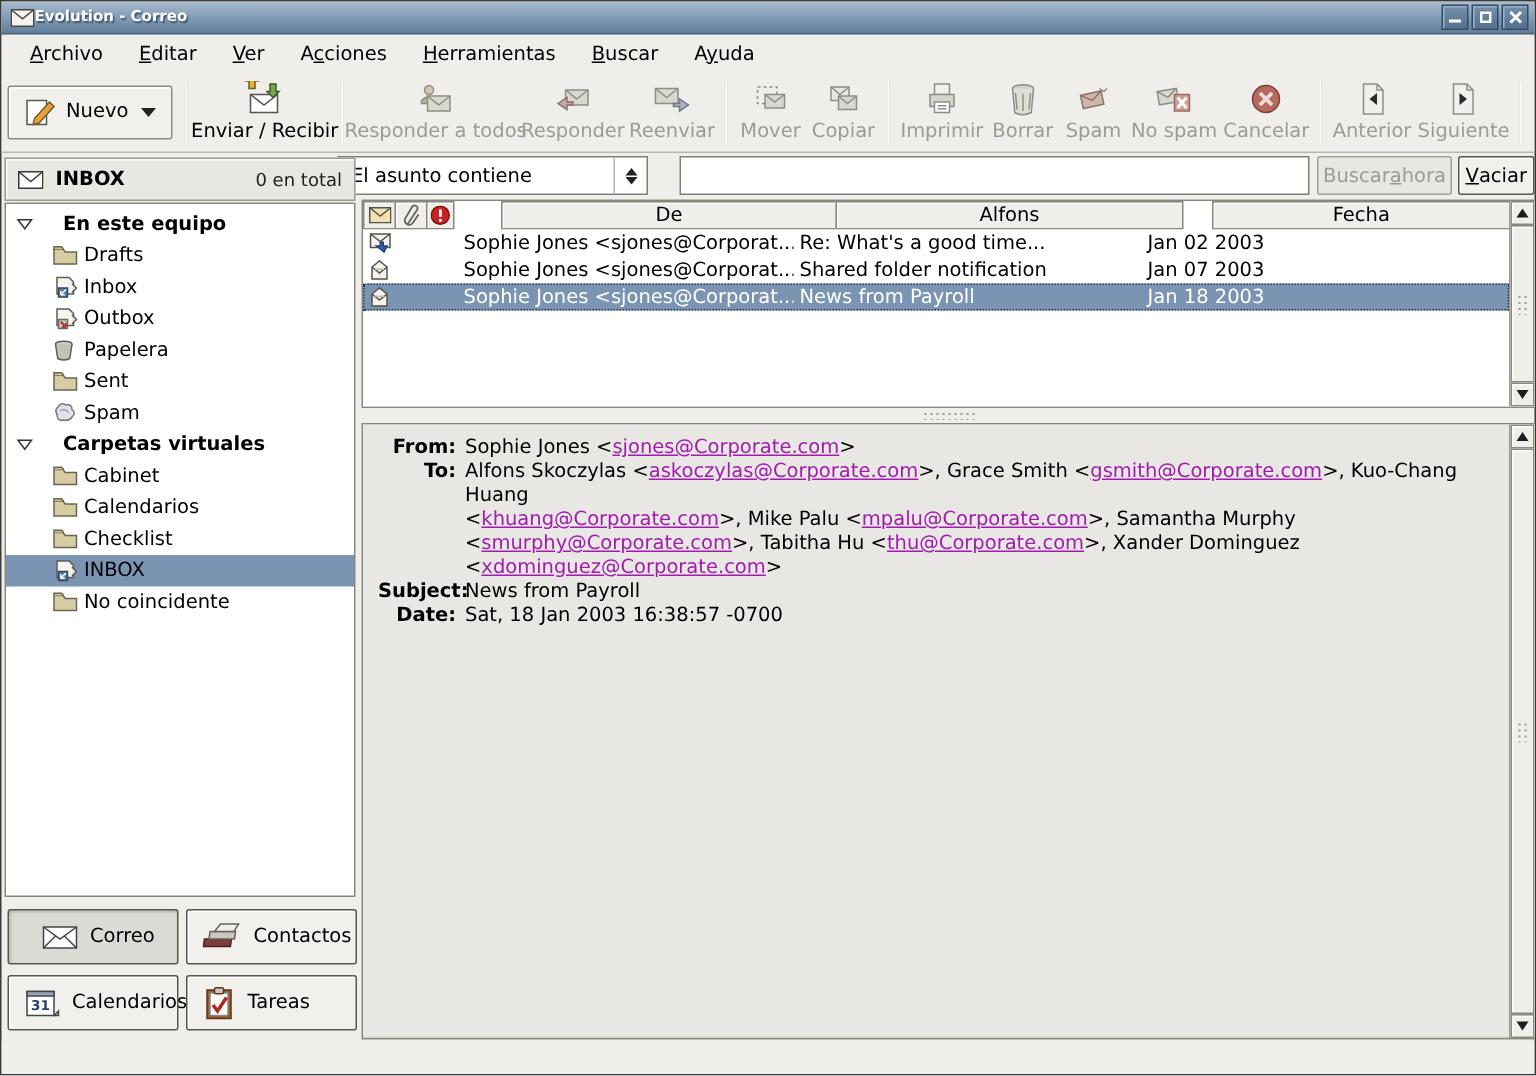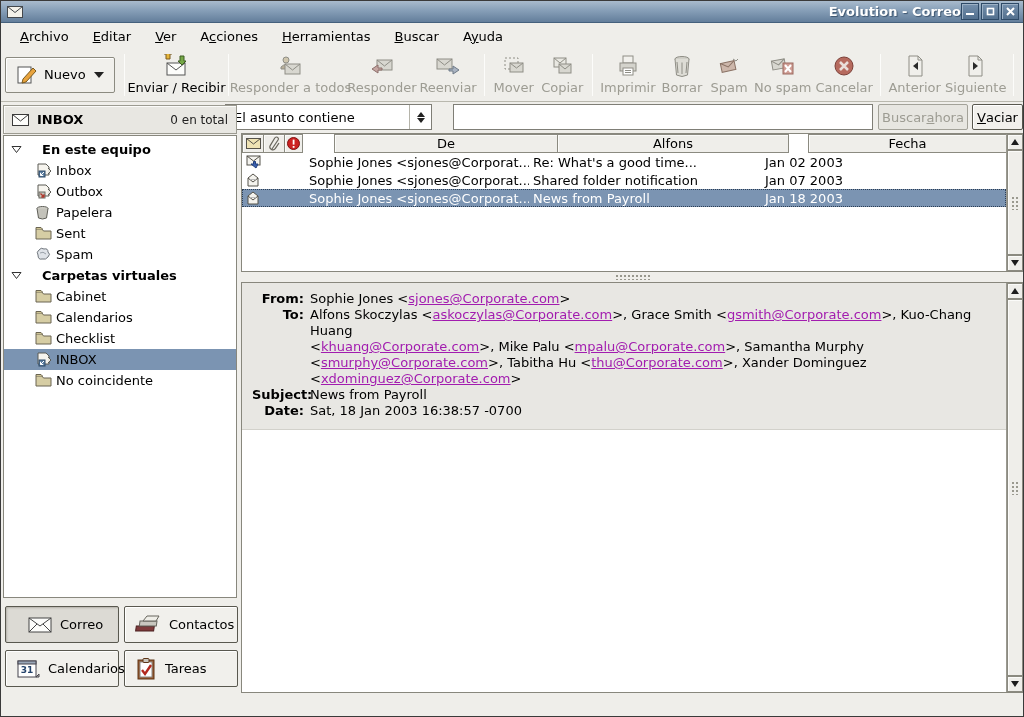--- a/index.html
+++ b/index.html
@@ -6,21 +6,21 @@
   html,body { width:1024px; height:717px; }
   body { font-family:"DejaVu Sans","Liberation Sans",sans-serif; font-size:13px; color:#000; background:#efeeea; }
 
   .window { position:relative; width:1024px; height:717px; background:#efeeea; border:1px solid #3a3a3a; overflow:hidden; }
 
   
   .titlebar { position:absolute; left:0; top:0; width:100%; height:22px;
     background:linear-gradient(to bottom,#a9bbcd 0%,#8aa2ba 40%,#637e9b 100%);
     border-bottom:1px solid #44607c; display:flex; align-items:center; padding:0 4px; }
   .titlebar .app-icon { width:16px; height:12px; margin-left:2px; }
-  .titlebar .title { flex:1; text-align:right; color:#fff; font-weight:bold; font-size:13px;
+  .titlebar .title { flex:1; text-align:left; color:#fff; font-weight:bold; font-size:10px;
     text-shadow:1px 1px 1px #3c546e; }
   .winbtns { display:flex; gap:2px; }
   .winbtn { width:18px; height:17px; background:linear-gradient(to bottom,#7590ad,#53708e);
     border:1px solid #2e4a67; box-shadow:inset 1px 1px 0 #9db1c5; color:#fff; font-weight:bold;
     font-size:10px; display:flex; align-items:center; justify-content:center; cursor:pointer; line-height:1; }
 
   
   .menubar { position:absolute; left:0; top:23px; width:100%; height:24px; background:#efeeea;
     display:flex; align-items:center; padding-left:8px; gap:2px; }
   .menu-item { padding:3px 11px; cursor:pointer; }
@@ -108,21 +108,21 @@
   .sb-thumb::after { content:""; position:absolute; left:3px; right:3px; top:50%; height:14px; margin-top:-7px;
     background-image:radial-gradient(#9a998f 35%, transparent 37%); background-size:4px 4px; }
 
   .hsplit { position:absolute; left:240px; top:272px; width:783px; height:8px; cursor:row-resize; }
   .hsplit .grip { position:absolute; left:50%; top:1px; width:36px; height:6px; margin-left:-18px;
     background-image:radial-gradient(#98978d 34%, transparent 36%); background-size:4px 4px; }
 
   
   .preview { position:absolute; left:240px; top:281px; width:783px; height:411px; background:#fff;
     border:1px solid #88877d; display:flex; }
-  .preview-content { flex:1; display:flex; flex-direction:column; overflow:hidden; }
+  .preview-content { flex:1; display:flex; flex-direction:row; overflow:hidden; }
   .pv-headers { background:#e8e7e3; padding:8px 10px 10px 10px; border-bottom:1px solid #d2d1cb; }
   .pv-row { display:flex; line-height:16px; }
   .pv-label { width:58px; text-align:right; font-weight:bold; flex:0 0 auto; padding-right:6px; }
   .pv-value { flex:1; }
   .pv-body { flex:1; background:#fff; }
   a.maillink { color:#a21caf; text-decoration:underline; cursor:pointer; }
 
   .statusbar { position:absolute; left:0; top:693px; width:100%; height:24px; background:#efeeea; }
 
   svg { display:block; }
@@ -345,20 +345,29 @@
     <span class="hdr-count">0 en total</span>
   </div>
   <div class="tree" id="folder-tree">
       <div class="tree-group">
         <span>
           <svg width="11" height="9" viewBox="0 0 11 9">
             <path d="M1 1.5 H10 L5.5 7.5 Z" fill="#fff" stroke="#333"></path>
           </svg>
         </span>
         <span>En este equipo</span>
+      </div>
+      <div class="tree-item">
+        <span class="ticon16">
+          <svg width="17" height="14" viewBox="0 0 17 14">
+            <path d="M1 3 H7 L8.5 5 H16 V13 H1 Z" fill="#d6cda4" stroke="#6b6552"></path>
+            <path d="M1 3 V1.5 H6 L7.5 3" fill="#cdc393" stroke="#6b6552"></path>
+          </svg>
+        </span>
+        <span>Drafts</span>
       </div>
       <div class="tree-item">
         <span class="ticon16">
           <svg width="17" height="15" viewBox="0 0 17 15">
             <path d="M3 1 H11 L14 4 V12 H3 Z" fill="#f6f4ee" stroke="#5b5b55"></path>
             <rect x="4" y="8" width="6" height="6" fill="#5a7da0" stroke="#2f4a66"></rect>
             <path d="M9 9 L5.5 12.5 M5.5 12.5 V9.8 M5.5 12.5 H8.2" stroke="#fff" fill="none"></path>
             <path d="M13 5 L16 8 L13 11" fill="#e8e6de" stroke="#5b5b55"></path>
           </svg>
         </span>

